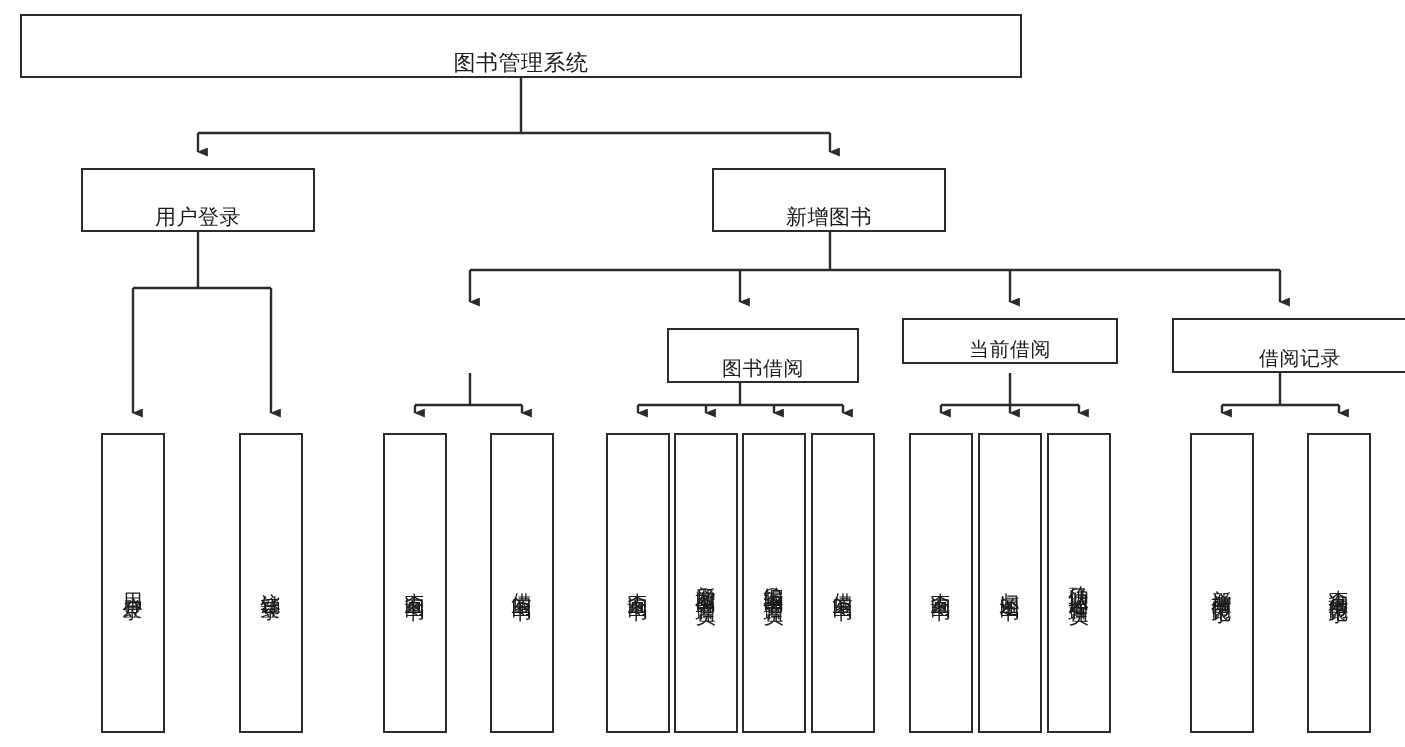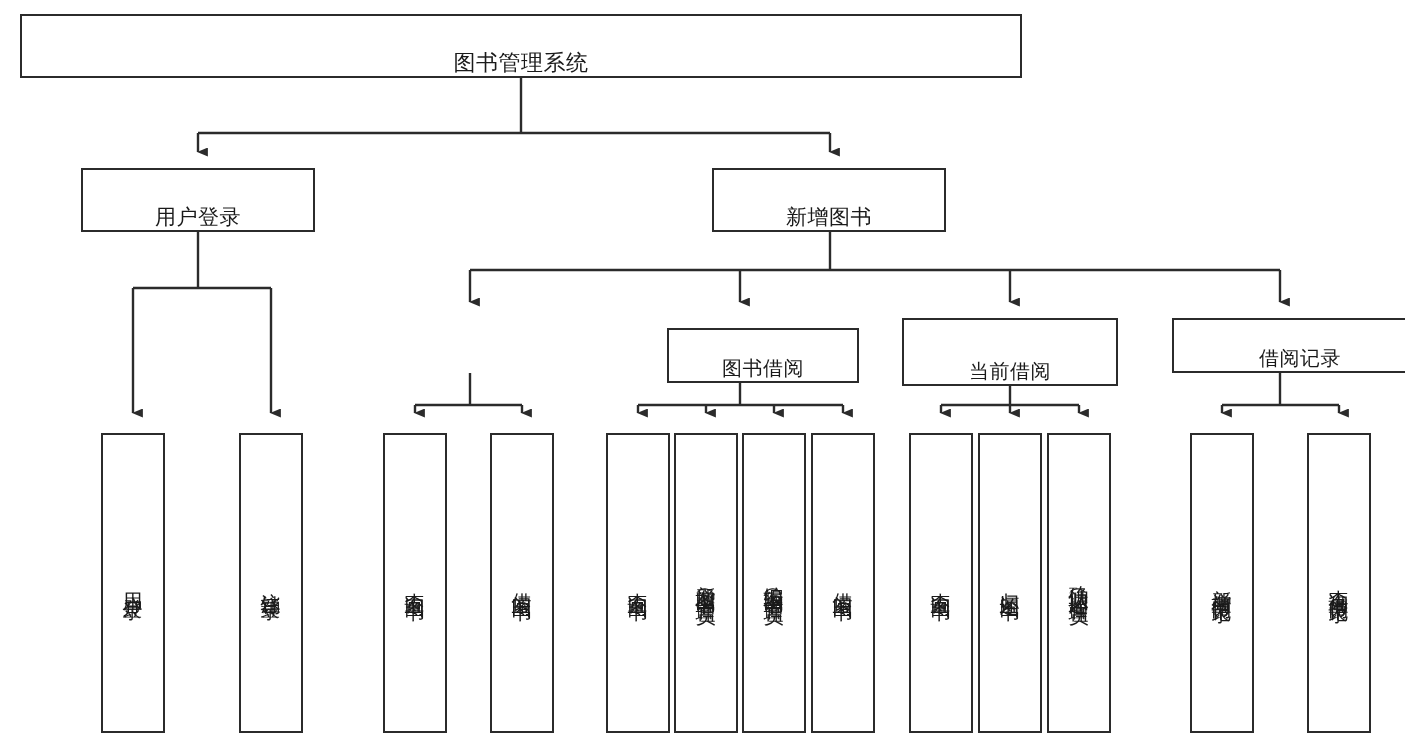--- a/index.html
+++ b/index.html
@@ -137,21 +137,21 @@
   <div class="node h" style="left:81px; top:168px; width:234px; height:64px;">
     <span class="node-label">用户登录</span>
   </div>
   <div class="node h" style="left:712px; top:168px; width:234px; height:64px;">
     <span class="node-label">新增图书</span>
   </div>
 
   <div class="node h lvl3" style="left:632px; top:328px; width:192px; height:55px;margin-left:35px;">
     <span class="node-label">图书借阅</span>
   </div>
-  <div class="node h lvl3" style="left:902px; top:318px; width:216px; height:68px;">
+  <div class="node h lvl3" style="left:902px; top:318px; width:216px; height:46px;">
     <span class="node-label">当前借阅</span>
   </div>
   <div class="node h lvl3" style="left:1172px; top:318px; width:256px; height:55px;">
     <span class="node-label">借阅记录</span>
   </div>
 
   <div class="node v" style="left:101px; top:433px; width:64px; height:300px;">
     <span class="node-label">用户登录</span>
   </div>
   <div class="node v" style="left:239px; top:433px; width:64px; height:300px;">

